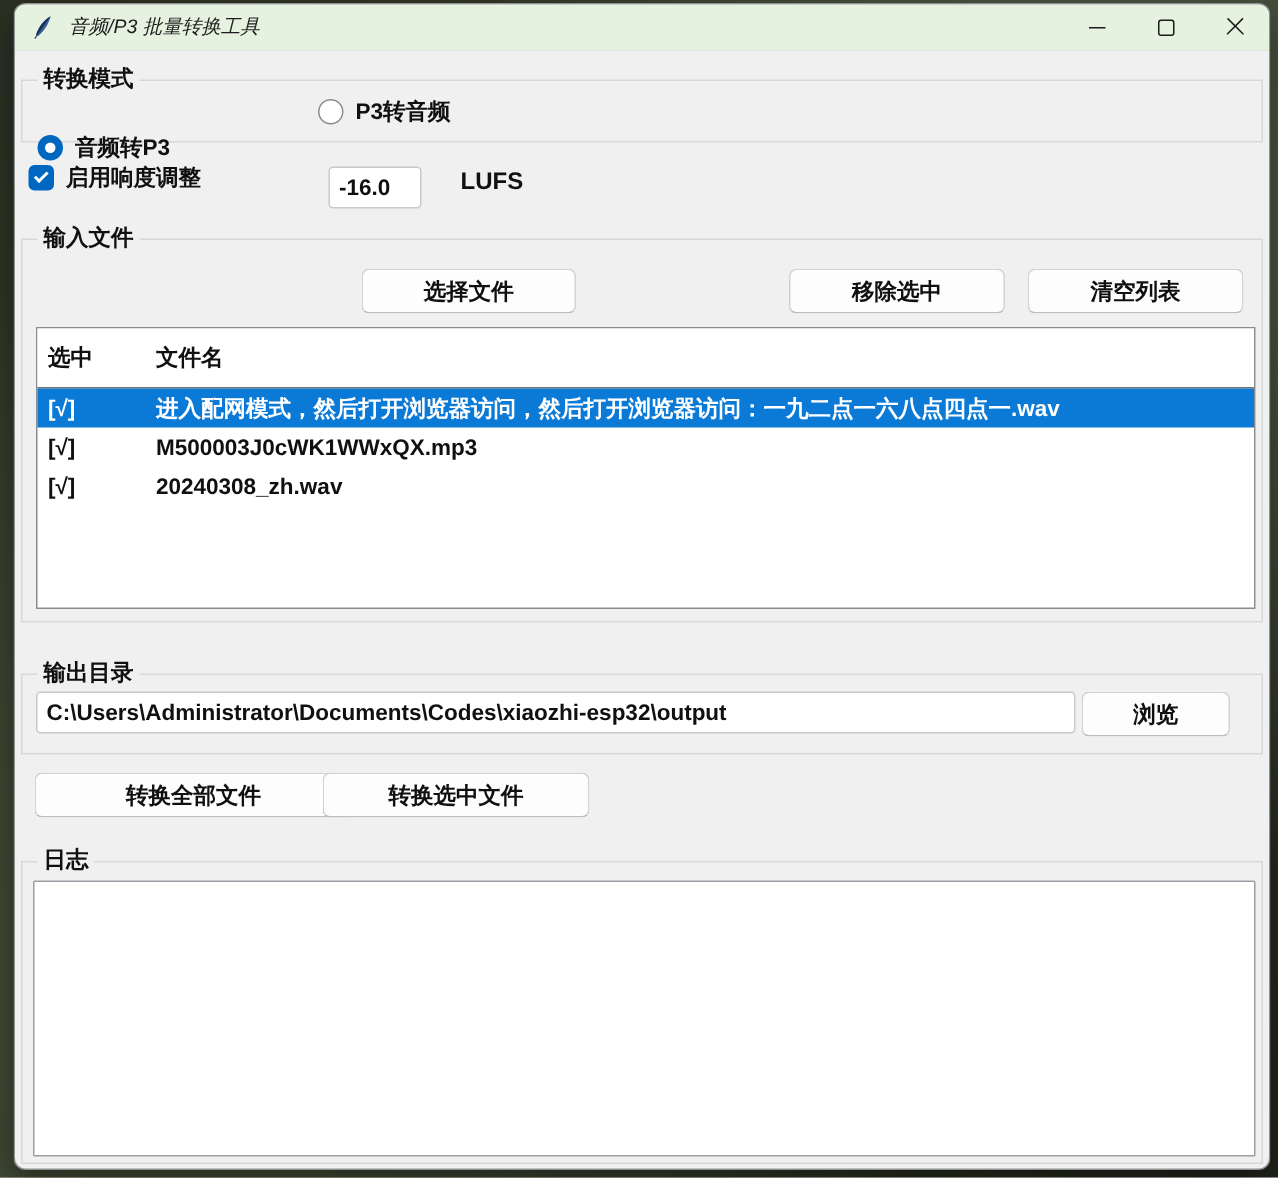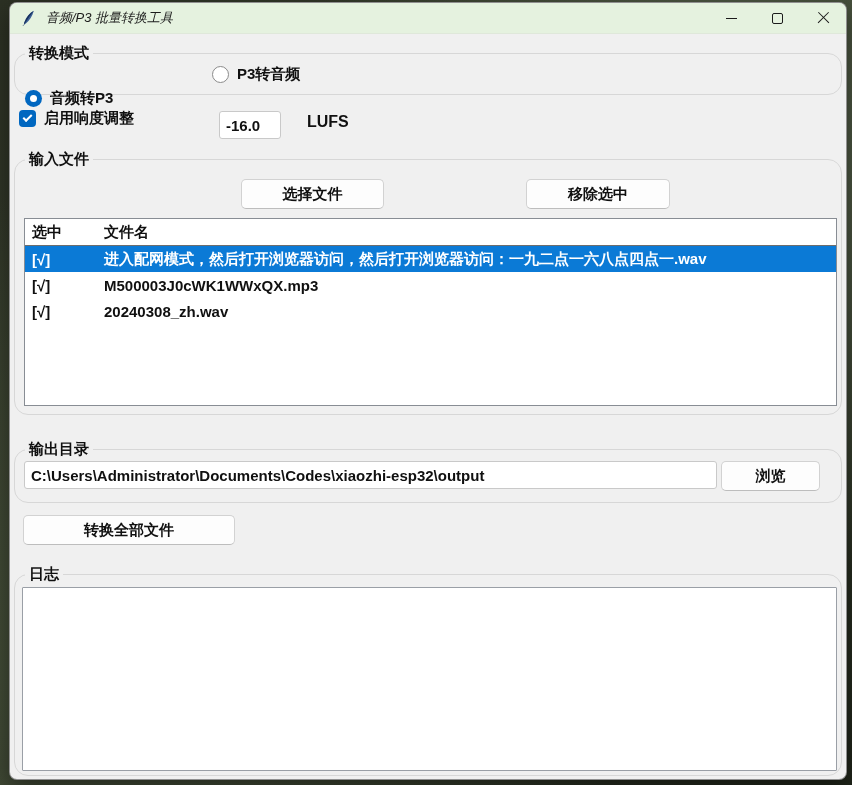--- a/index.html
+++ b/index.html
@@ -54,21 +54,21 @@
     content: ""; position: absolute; left: -1px; top: 5.5px;
     width: 15px; height: 1.4px; background: #1b1b1b;
   }
   .glyph-close::before { transform: rotate(45deg); }
   .glyph-close::after  { transform: rotate(-45deg); }
 
   
   .groupbox {
     position: absolute;
     border: 1px solid #d7d7d7;
-    border-radius: 14px;
+    border-radius: 0;
   }
   .groupbox > .gb-label {
     position: absolute;
     top: -10px; left: 10px;
     background: #f0f0f0;
     padding: 0 4px;
     font-size: 15px;
     font-weight: 700;
     color: #101010;
     line-height: 18px;
@@ -132,21 +132,21 @@
   }
 
   
   .file-table {
     position: absolute;
     background: #ffffff;
     border: 1px solid #888d94;
   }
   .ft-header {
     display: flex;
-    height: 27px;
+    height: 40px;
     align-items: center;
     background: #ffffff;
     border-bottom: 1px solid #6d6d6d;
     font-weight: 700; font-size: 15px; color: #101010;
   }
   .ft-col1 { width: 78px; padding-left: 7px; flex: 0 0 auto; }
   .ft-col2 { flex: 1; padding-left: 1px; }
   .ft-row {
     display: flex;
     height: 26px;
@@ -215,20 +215,21 @@
     <span class="radio-label">启用响度调整</span>
   </div>
   <input class="entry" style="left: 209px; top: 108px; width: 62px; height: 28px;" value="-16.0">
   <span class="static-label unit-label" style="left:297px; top:110px;">LUFS</span>
 
   <div class="groupbox" style="left:4px; top:156px; width:828px; height:256px;padding-left:12px;">
     <span class="gb-label">输入文件</span>
 
     <button class="btn" style="left:182px; top:19px; width:143px; height:30px;margin-left:44px;">选择文件</button>
     <button class="btn" style="left:511px; top:19px; width:144px; height:30px;">移除选中</button>
+    <button class="btn" style="left:670px; top:19px; width:144px; height:30px;">清空列表</button>
 
     <div class="file-table" style="left:9px; top:58px; width:813px; height:188px;">
       <div class="ft-header">
         <span class="ft-col1">选中</span>
         <span class="ft-col2">文件名</span>
       </div>
       <div class="ft-row selected">
         <span class="ft-col1">[√]</span>
         <span class="ft-col2">进入配网模式，然后打开浏览器访问，然后打开浏览器访问：一九二点一六八点四点一.wav</span>
       </div>
@@ -243,19 +244,20 @@
     </div>
   </div>
 
   <div class="groupbox" style="left:4px; top:446px; width:828px; height:54px;">
     <span class="gb-label">输出目录</span>
     <input class="entry" style="left: 9px; top: 11px; width: 693px; height: 28px;" value="C:\Users\Administrator\Documents\Codes\xiaozhi-esp32\output">
     <button class="btn" style="left:706px; top:11px; width:99px; height:30px;">浏览</button>
   </div>
 
   <button class="btn" style="left:13px; top:512px; width:212px; height:30px;">转换全部文件</button>
+  <button class="btn" style="left:205px; top:512px; width:178px; height:30px;">转换选中文件</button>
 
   <div class="groupbox" style="left:4px; top:571px; width:828px; height:202px;">
     <span class="gb-label">日志</span>
     <textarea class="log-area" style="left: 7px; top: 12px; width: 815px; height: 184px;"></textarea>
   </div>
 
 </div>
 
 </body></html>

